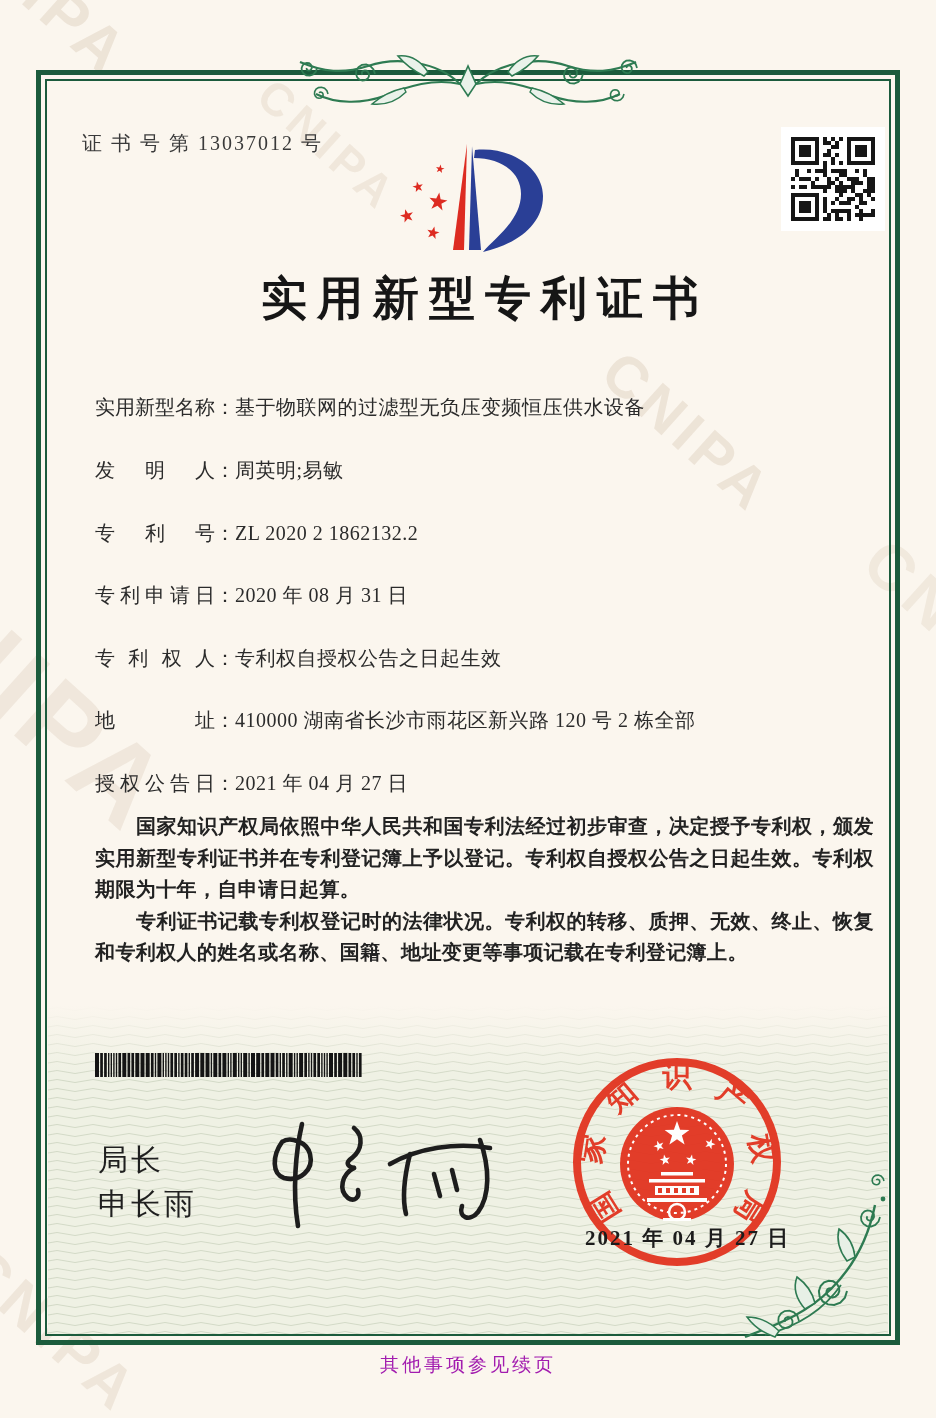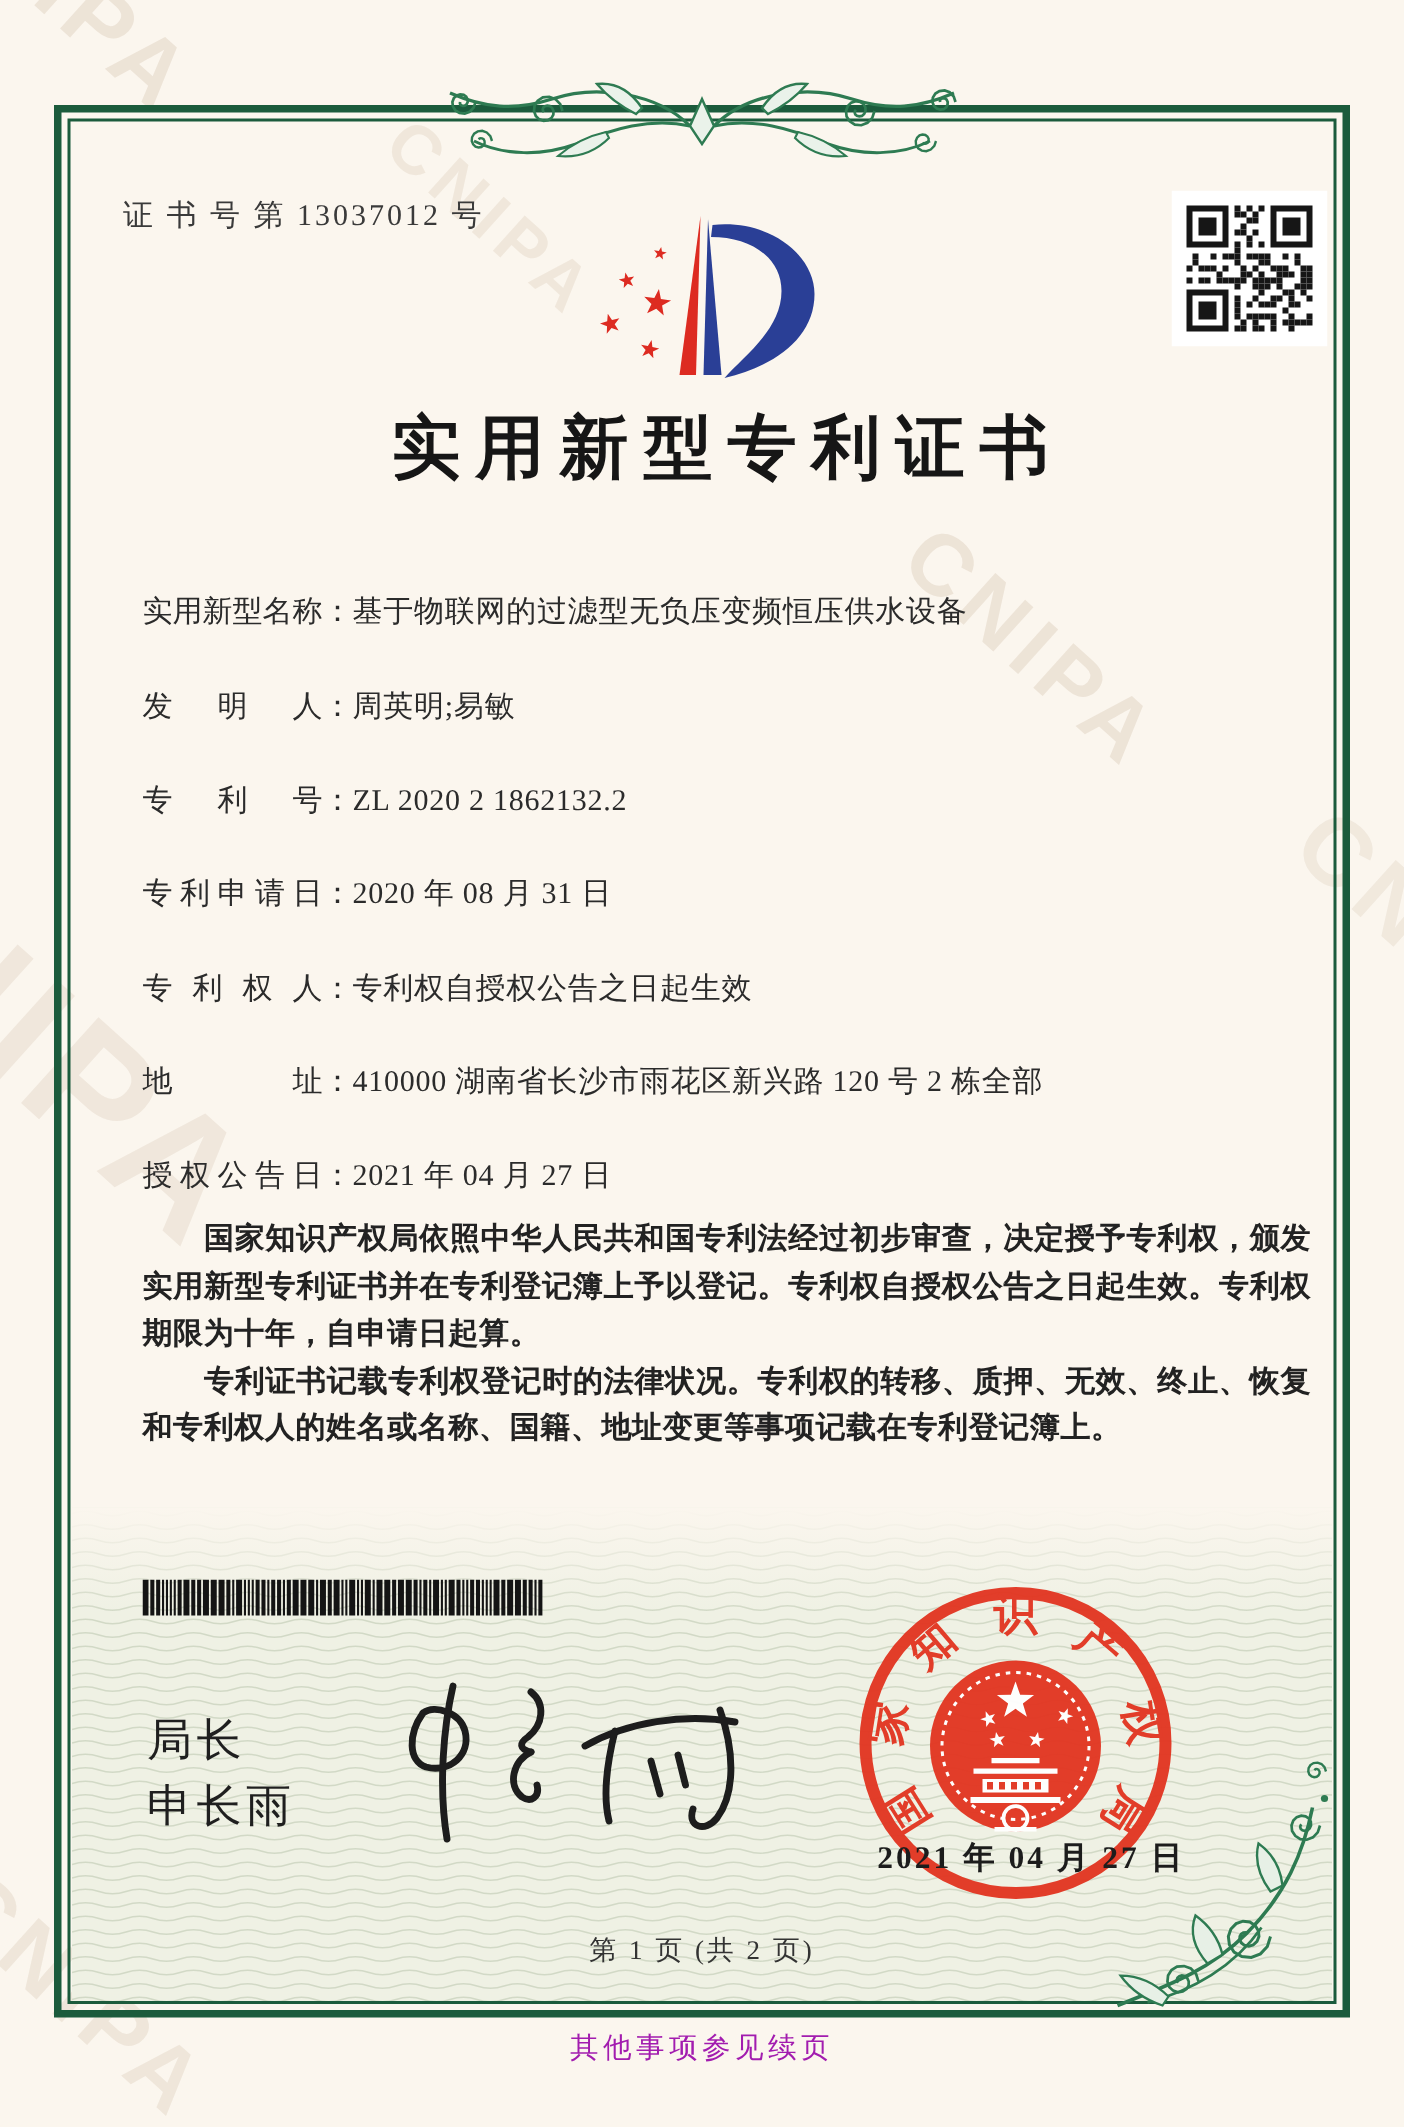--- a/index.html
+++ b/index.html
@@ -427,16 +427,15 @@
       <rect x="109" y="140" width="4" height="5" fill="#e23420"></rect>
       <rect x="117" y="140" width="4" height="5" fill="#e23420"></rect>
       <rect x="125" y="140" width="4" height="5" fill="#e23420"></rect>
       <rect x="82" y="150" width="60" height="4" fill="#fff"></rect>
       <circle cx="112" cy="164" r="8" fill="none" stroke="#fff" stroke-width="2.5"></circle>
       <rect x="98" y="170" width="28" height="3" fill="#fff"></rect>
     </svg>
 
   <div class="sealdate">2021 年 04 月 27 日</div>
 
-  <div class="pagefoot">第 1 页 (共 2 页)</div>
   <div class="footnote">其他事项参见续页</div>
 
 </div>
 
 </body></html>

